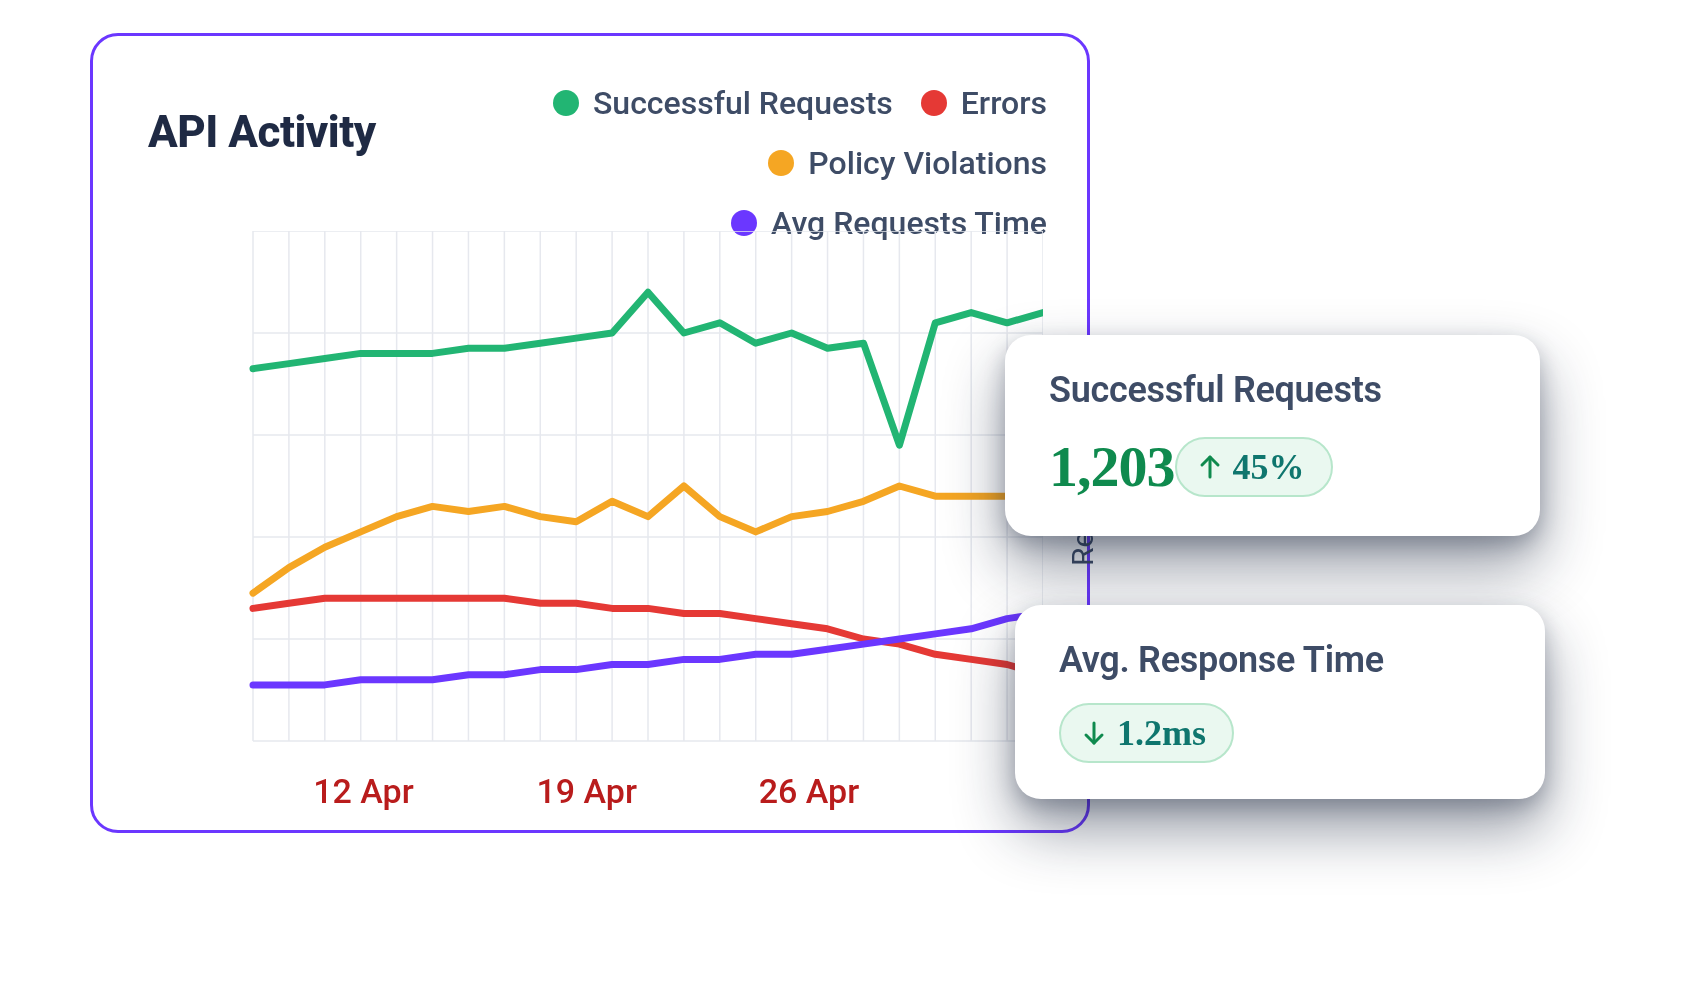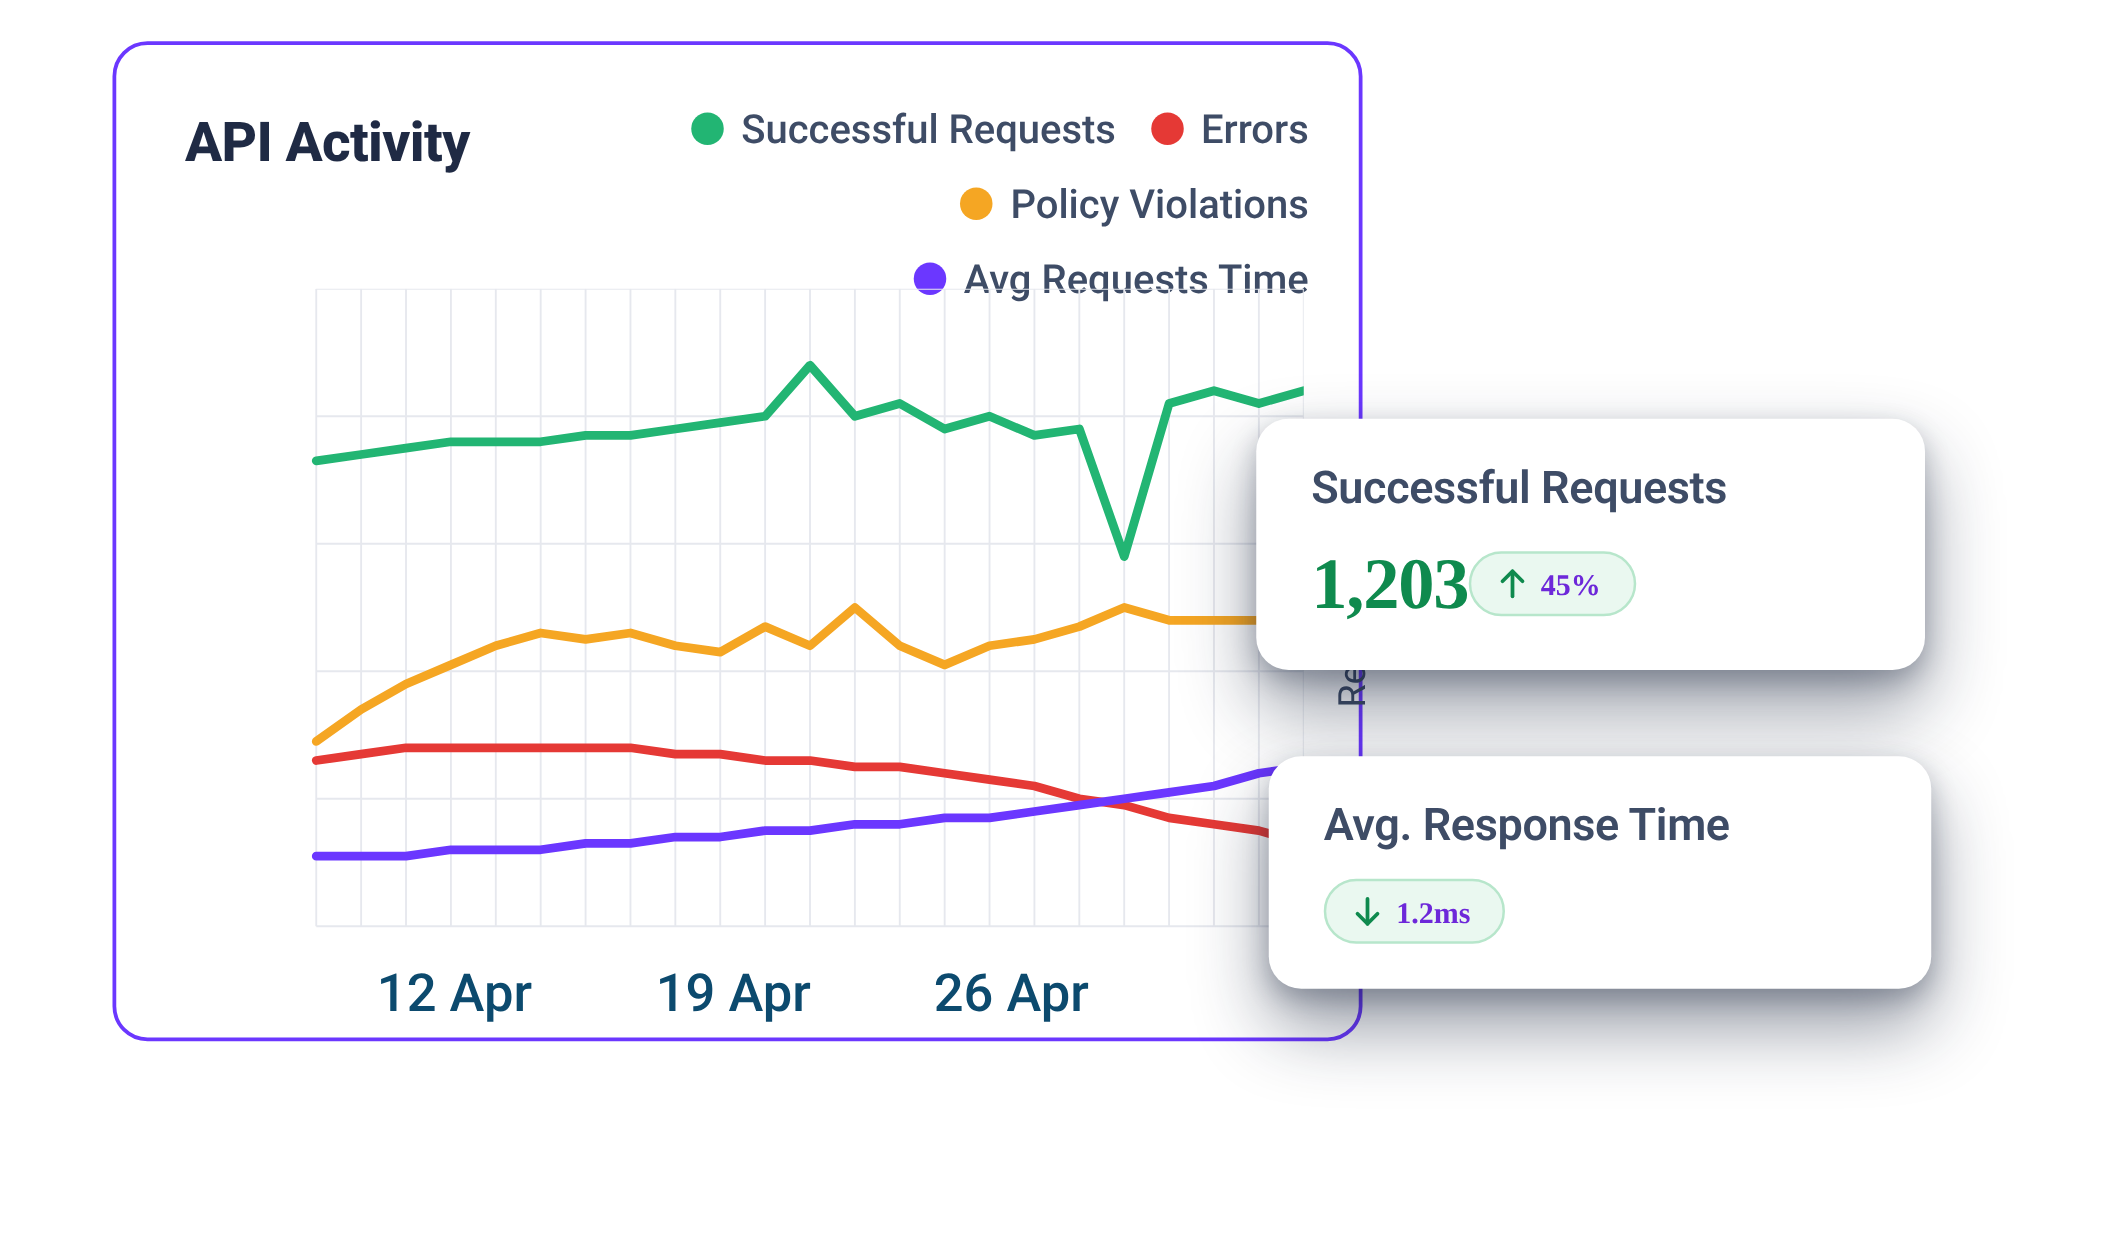--- a/index.html
+++ b/index.html
@@ -34,21 +34,21 @@
     right: 40px;
     display: flex;
     align-items: flex-start;
   }
   .panel-title {
     font-size: 44px;
     font-weight: 800;
     color: #1F2A44;
     letter-spacing: -0.5px;
     white-space: nowrap;
-    margin-top: 6px;
+    margin-top: 24px;
   }
   .legend {
     margin-left: auto;
     display: flex;
     flex-wrap: wrap;
     justify-content: flex-end;
     gap: 22px 28px;
     max-width: 600px;
     margin-top: 2px;
   }
@@ -95,22 +95,22 @@
   .x-ticks {
     position: absolute;
     left: 50px;
     top: 735px;
     width: 900px;
     height: 50px;
   }
   .x-tick {
     position: absolute;
     transform: translateX(-50%);
-    font-size: 42px;
-    color: #0c4a6e;
+    font-size: 34px;
+    color: #b91c1c;
     font-weight: 500;
     white-space: nowrap;
   }
   .clipped-label {
     position: absolute;
     left: 972px;
     top: 470px;
     font-size: 30px;
     color: #3E4C66;
     writing-mode: vertical-rl;
@@ -140,28 +140,28 @@
   }
   .stat-card .stat-value {
     font-size: 58px;
     font-weight: 800;
     letter-spacing: -1px;
   }
   .stat-card.card-success .stat-value { color: #0F8A4E; }
   .stat-card.card-time .stat-value { color: #1F2A44; }
   .badge {
     display: inline-flex;
-    align-items: flex-end;
+    align-items: center;
     gap: 10px;
     border: 2.5px solid #B7E6CB;
     background: #EAF8F0;
-    color: #6d28d9;
+    color: #0f766e;
     border-radius: 999px;
     padding: 10px 26px 10px 20px;
-    font-size: 24px;
+    font-size: 36px;
     font-weight: 600;
     line-height: 1;
   }
   .badge .arrow {
     display: inline-flex;
     width: 26px;
     height: 28px;
   }
   .badge .arrow svg polyline {
     fill: none;

